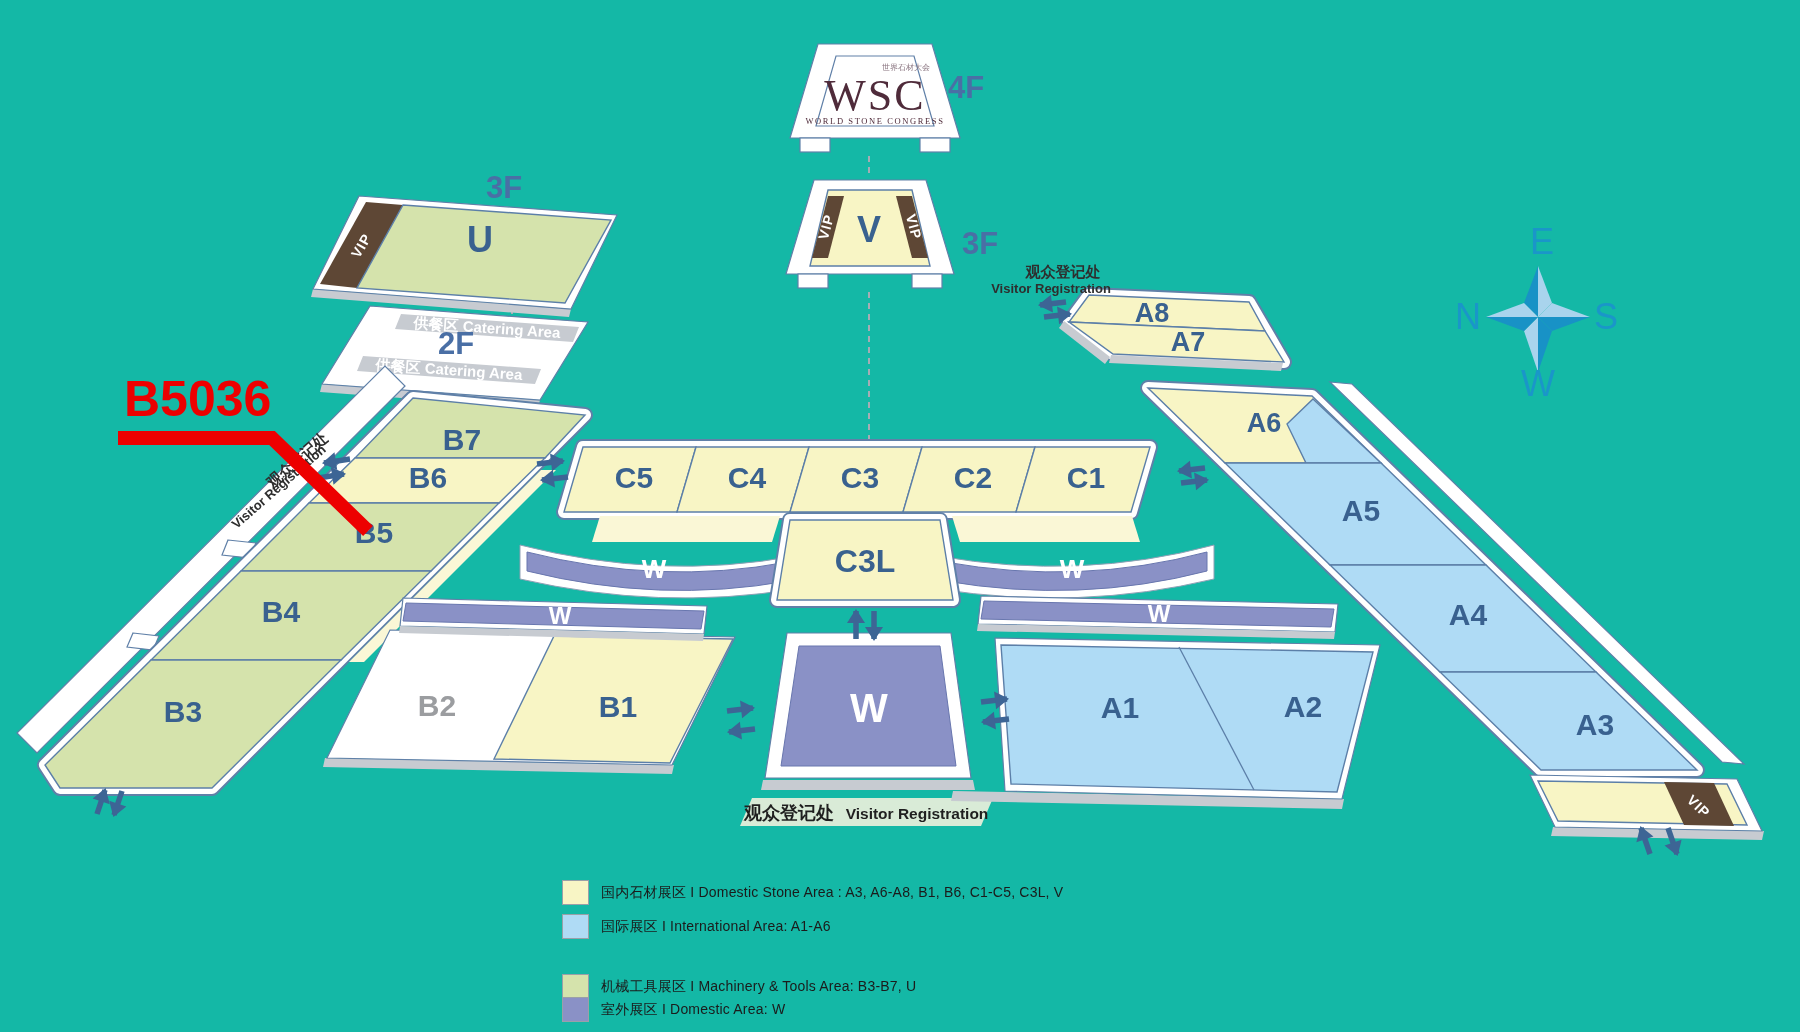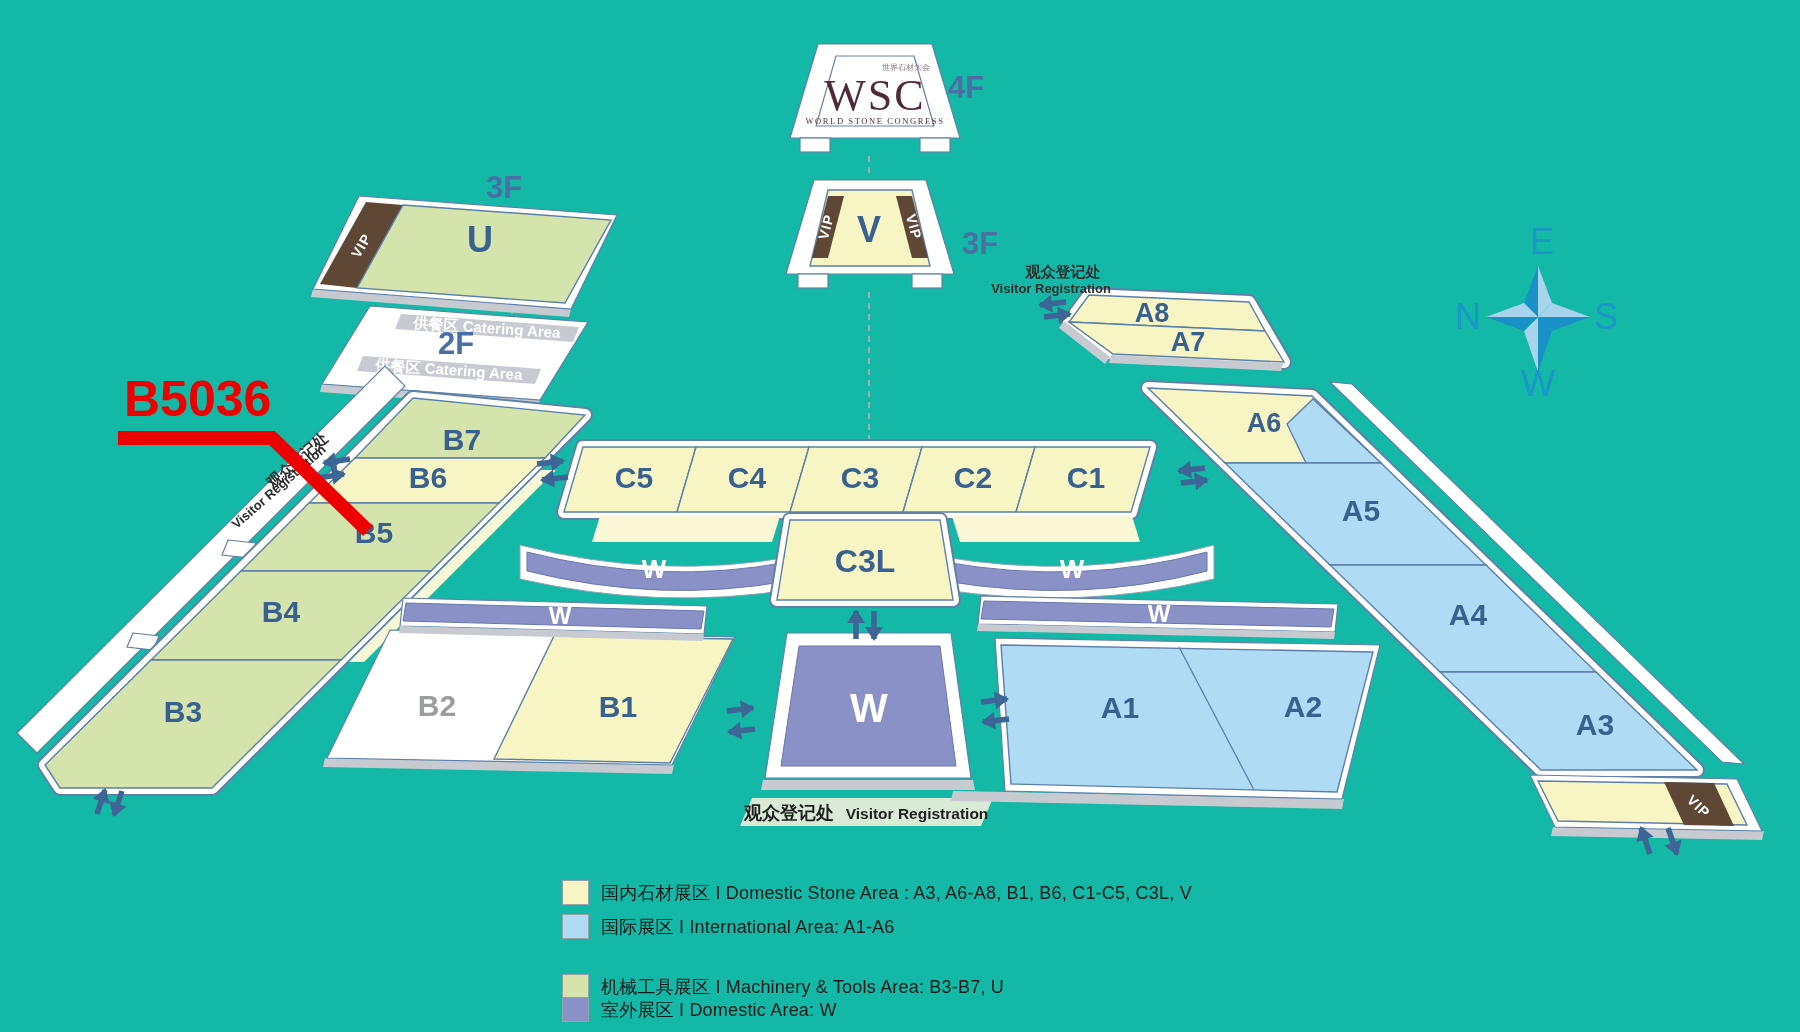--- a/index.html
+++ b/index.html
@@ -39,21 +39,21 @@
   .wsc-name{font-family:"Liberation Serif",serif;font-size:8.5px;letter-spacing:1.6px;fill:#4F2B3A;text-anchor:middle;}
   .wsc-zh{font-size:8px;fill:#8A7580;text-anchor:middle;}
   .comp{font-size:36px;fill:#1A96C9;text-anchor:middle;}
   .booth{font-size:50px;font-weight:bold;fill:#ED0000;}
   .greg-zh{font-size:18px;font-weight:bold;fill:#1F1F1F;text-anchor:middle;}
   .greg-en{font-size:15.5px;font-weight:600;fill:#1F1F1F;text-anchor:middle;}
   
   .legend{position:absolute;left:562px;top:0;width:900px;}
   .legend-row{position:absolute;left:0;display:flex;align-items:center;white-space:nowrap;}
   .legend-swatch{display:inline-block;width:25px;height:23px;border:1px solid #9AA0A8;margin-right:12px;flex:0 0 auto;}
-  .legend-label{font-size:18px;color:#1B1B1B;letter-spacing:0.2px;}
+  .legend-label{font-size:14px;color:#1B1B1B;letter-spacing:0.2px;}
 </style>
 </head>
 <body>
 
 <div class="stage">
 <svg width="1800" height="1032" viewBox="0 0 1800 1032">
   <defs>
     <marker id="ah" markerUnits="userSpaceOnUse" markerWidth="20" markerHeight="20" refX="13" refY="10" orient="auto">
       <path d="M1,1 L15,10 L1,19 Z" fill="#3D6595"></path>
     </marker>

